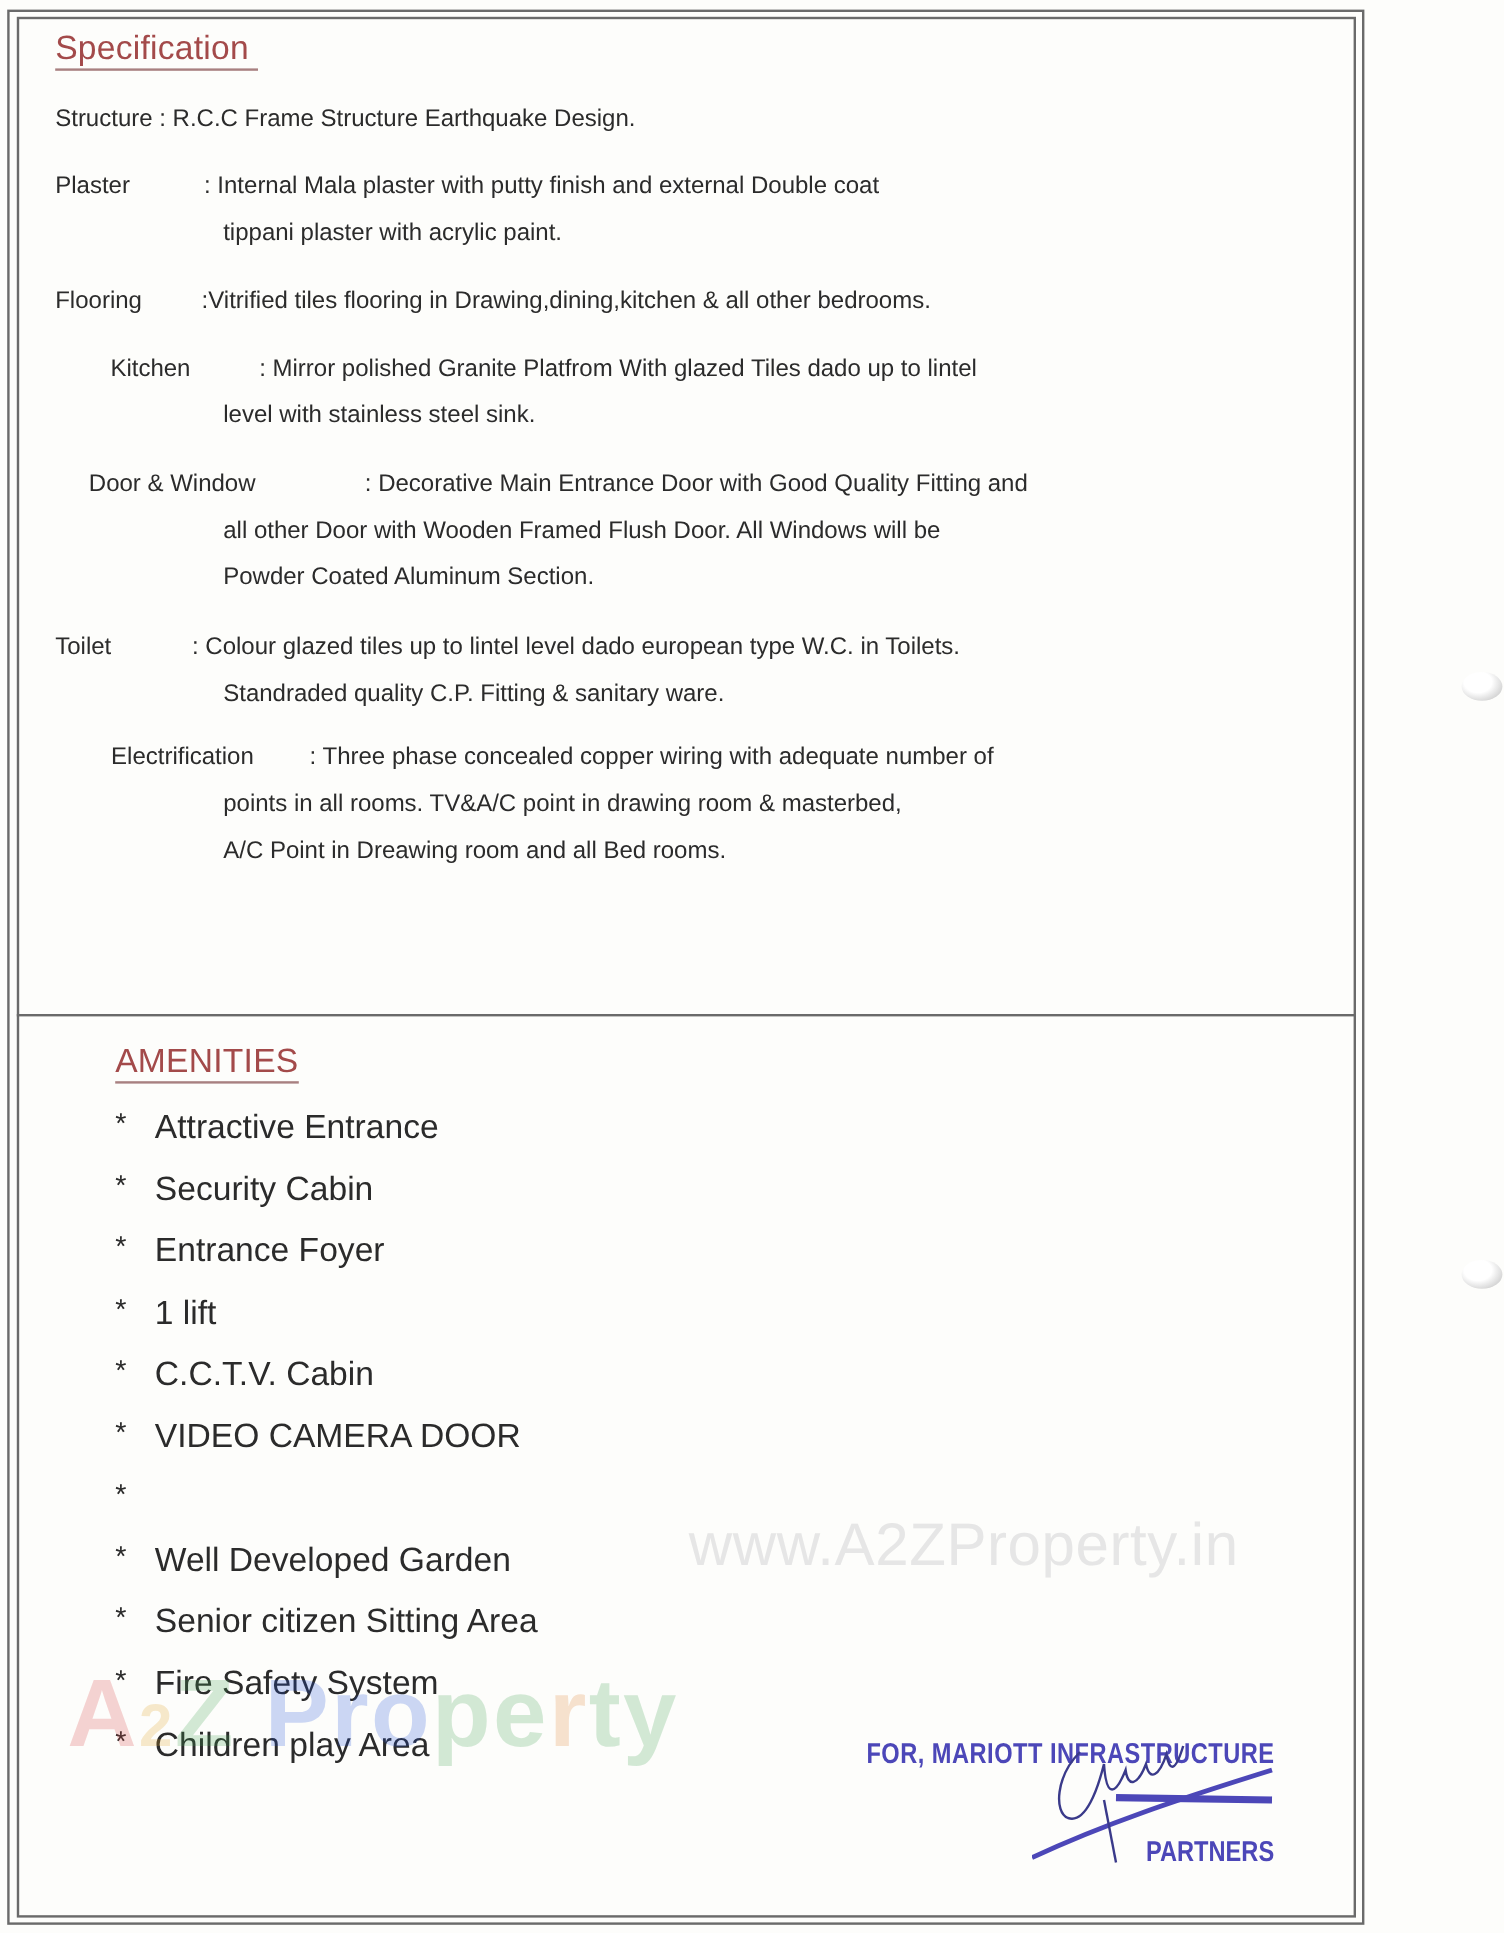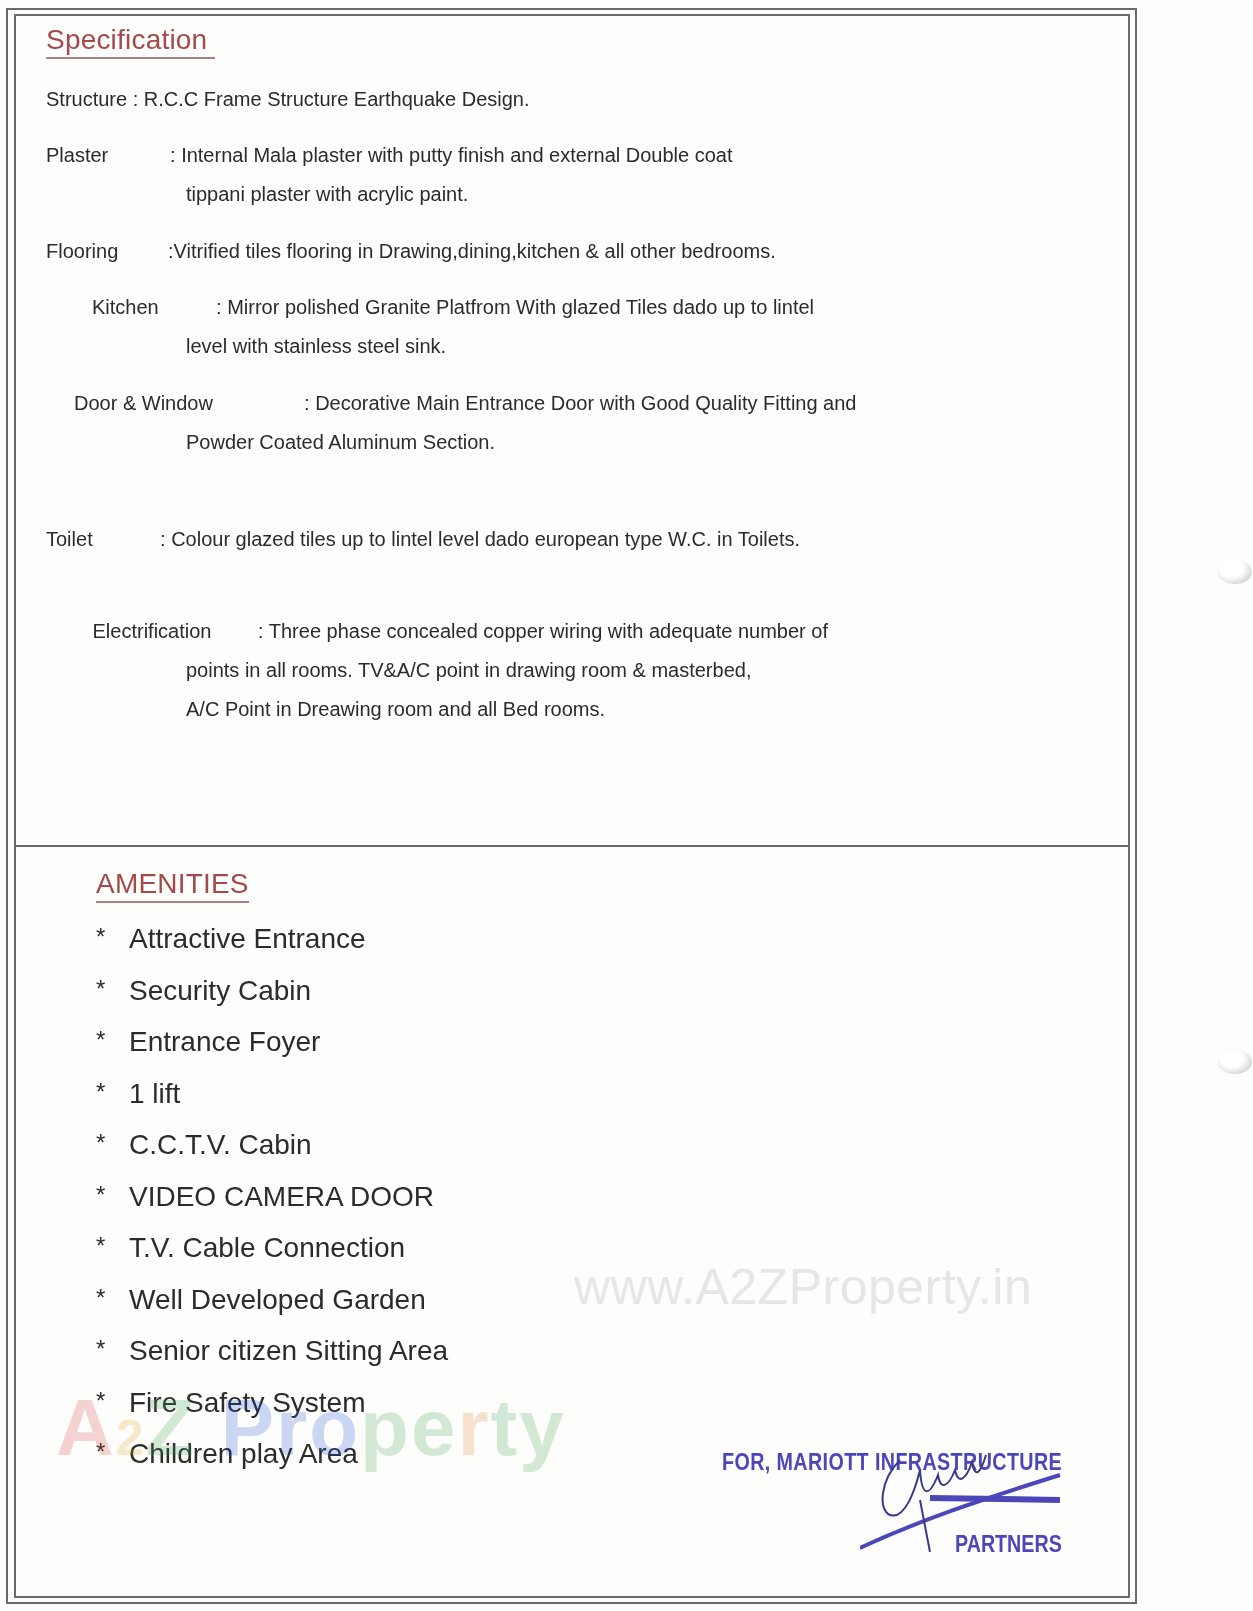--- a/index.html
+++ b/index.html
@@ -92,26 +92,28 @@
 
 <div class="spec-block" style="top:288px;">
   <span class="label" style="width:124px;margin-left:46px;">Kitchen</span><span>:</span>
   <span>Mirror polished Granite Platfrom With glazed Tiles dado up to lintel</span>
   <span class="cont">level with stainless steel sink.</span>
 </div>
 
 <div class="spec-block" style="top:384px;">
   <span class="label" style="width:230px;margin-left:28px;">Door &amp; Window</span><span>:</span>
   <span>Decorative Main Entrance Door with Good Quality Fitting and</span>
+  <span class="cont">all other Door with Wooden Framed Flush Door. All Windows will be</span>
   <span class="cont">Powder Coated Aluminum Section.</span>
 </div>
 
 <div class="spec-block" style="top:520px;">
   <span class="label" style="width:114px;">Toilet</span><span>:</span>
   <span>Colour glazed tiles up to lintel level dado european type W.C. in Toilets.</span>
+  <span class="cont">Standraded quality C.P. Fitting &amp; sanitary ware.</span>
 </div>
 
 <div class="spec-block" style="top:612px;">
   <span class="label" style="width:212px;text-align:center;">Electrification</span><span>:</span>
   <span>Three phase concealed copper wiring with adequate number of</span>
   <span class="cont">points in all rooms. TV&amp;A/C point in drawing room &amp; masterbed,</span>
   <span class="cont">A/C Point in Dreawing room and all Bed rooms.</span>
 </div>
 
 <div class="section-title amen-title">AMENITIES</div>
@@ -136,21 +138,20 @@
   <li class="amen-item">
       <span class="star">*</span>
       <span class="txt">C.C.T.V. Cabin</span>
     </li>
   <li class="amen-item">
       <span class="star">*</span>
       <span class="txt">VIDEO CAMERA DOOR</span>
     </li>
   <li class="amen-item">
       <span class="star">*</span>
-      <span class="txt">T.V. Cable Connection</span>
     </li>
   <li class="amen-item">
       <span class="star">*</span>
       <span class="txt">Well Developed Garden</span>
     </li>
   <li class="amen-item">
       <span class="star">*</span>
       <span class="txt">Senior citizen Sitting Area</span>
     </li>
   <li class="amen-item">

